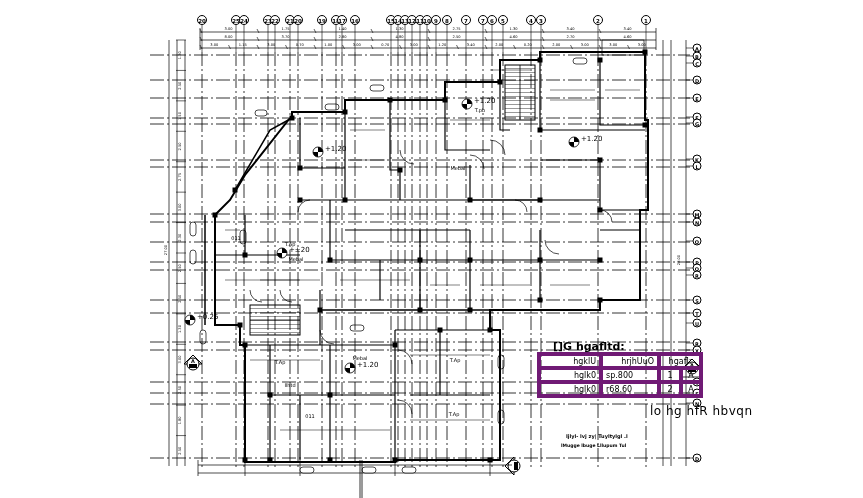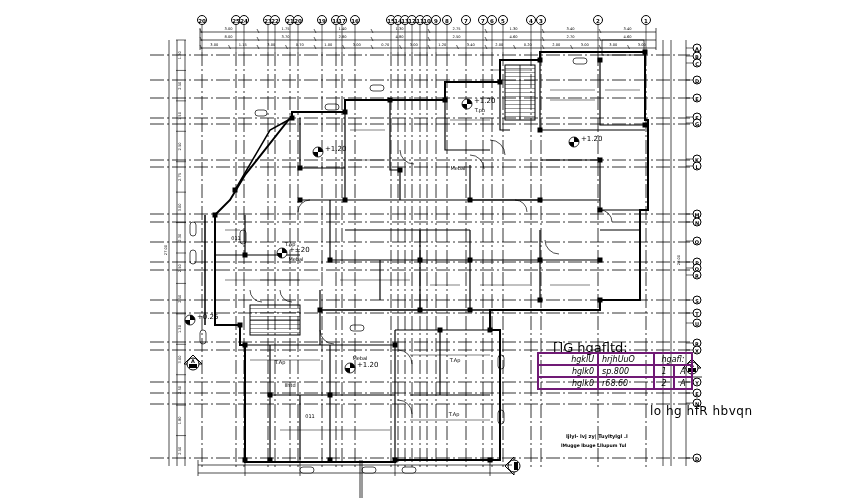--- a/index.html
+++ b/index.html
@@ -5,23 +5,23 @@
   html, body { margin:0; padding:0; background:#ffffff; }
   body { width:863px; height:498px; overflow:hidden; position:relative; font-family:"DejaVu Sans", sans-serif; }
   #canvas { position:absolute; left:0; top:0; width:863px; height:498px; }
   svg text { font-family:"DejaVu Sans", sans-serif; fill:#000; }
   .bubble-text { font-size:7px; font-weight:bold; text-anchor:middle; dominant-baseline:central; }
   .dim-text { font-size:3.6px; text-anchor:middle; }
   .room-text { font-size:5px; text-anchor:middle; }
   .elev-text { font-size:7px; }
   .overlay-text { position:absolute; font-family:"DejaVu Sans", sans-serif; color:#000; white-space:nowrap; }
   #big-caption { left:650px; top:404px; font-size:12px; letter-spacing:0.5px; }
-  #legend-title { left:553px; top:340px; font-size:13px; }
+  #legend-title { left:553px; top:340px; font-size:11px;font-weight:bold; }
   .legend-table { position:absolute; left:537px; top:352px; border-collapse:collapse; font-size:8px; font-family:"DejaVu Sans", sans-serif; }
-  .legend-table td { border:2px solid #701a75; padding:0 3px; height:10px;font-style:italic; }
+  .legend-table td { border:4px solid #701a75; padding:0 3px; height:10px; }
   #stamp-line1 { left:566px; top:433px; font-size:5px; font-weight:bold; }
   #stamp-line2 { left:561px; top:443px; font-size:4.5px; font-weight:bold; }
 </style>
 </head>
 <body>
 
 <svg id="canvas" width="863" height="498" viewBox="0 0 863 498" xmlns="http://www.w3.org/2000/svg">
   <defs>
     <pattern id="stair" width="6" height="4" patternUnits="userSpaceOnUse">
       <line x1="0" y1="0" x2="6" y2="0" stroke="#000" stroke-width="0.8"></line>
@@ -690,21 +690,21 @@
   <g stroke="#000" stroke-width="0.7" fill="none">
     <rect x="602" y="40" width="42" height="15"></rect>
   </g>
 </svg>
 
 <div class="overlay-text" id="legend-title">[]G hgafltd:</div>
 <table class="legend-table">
   <tbody>
       <tr>
     <td style="text-align:right; width:52px">hgklU</td>
-    <td style="text-align:left; width:48px">hrjhUuO</td>
+    <td style="text-align:right; width:48px">hrjhUuO</td>
     <td colspan="2" style="text-align:center">hgafl:</td>
   </tr>
   <tr>
     <td style="text-align:right">hglk0</td>
     <td>sp.800</td>
     <td style="width:12px; text-align:center">1</td>
     <td style="width:10px; text-align:center">A</td>
   </tr>
   <tr>
     <td style="text-align:right">hglk0</td>

